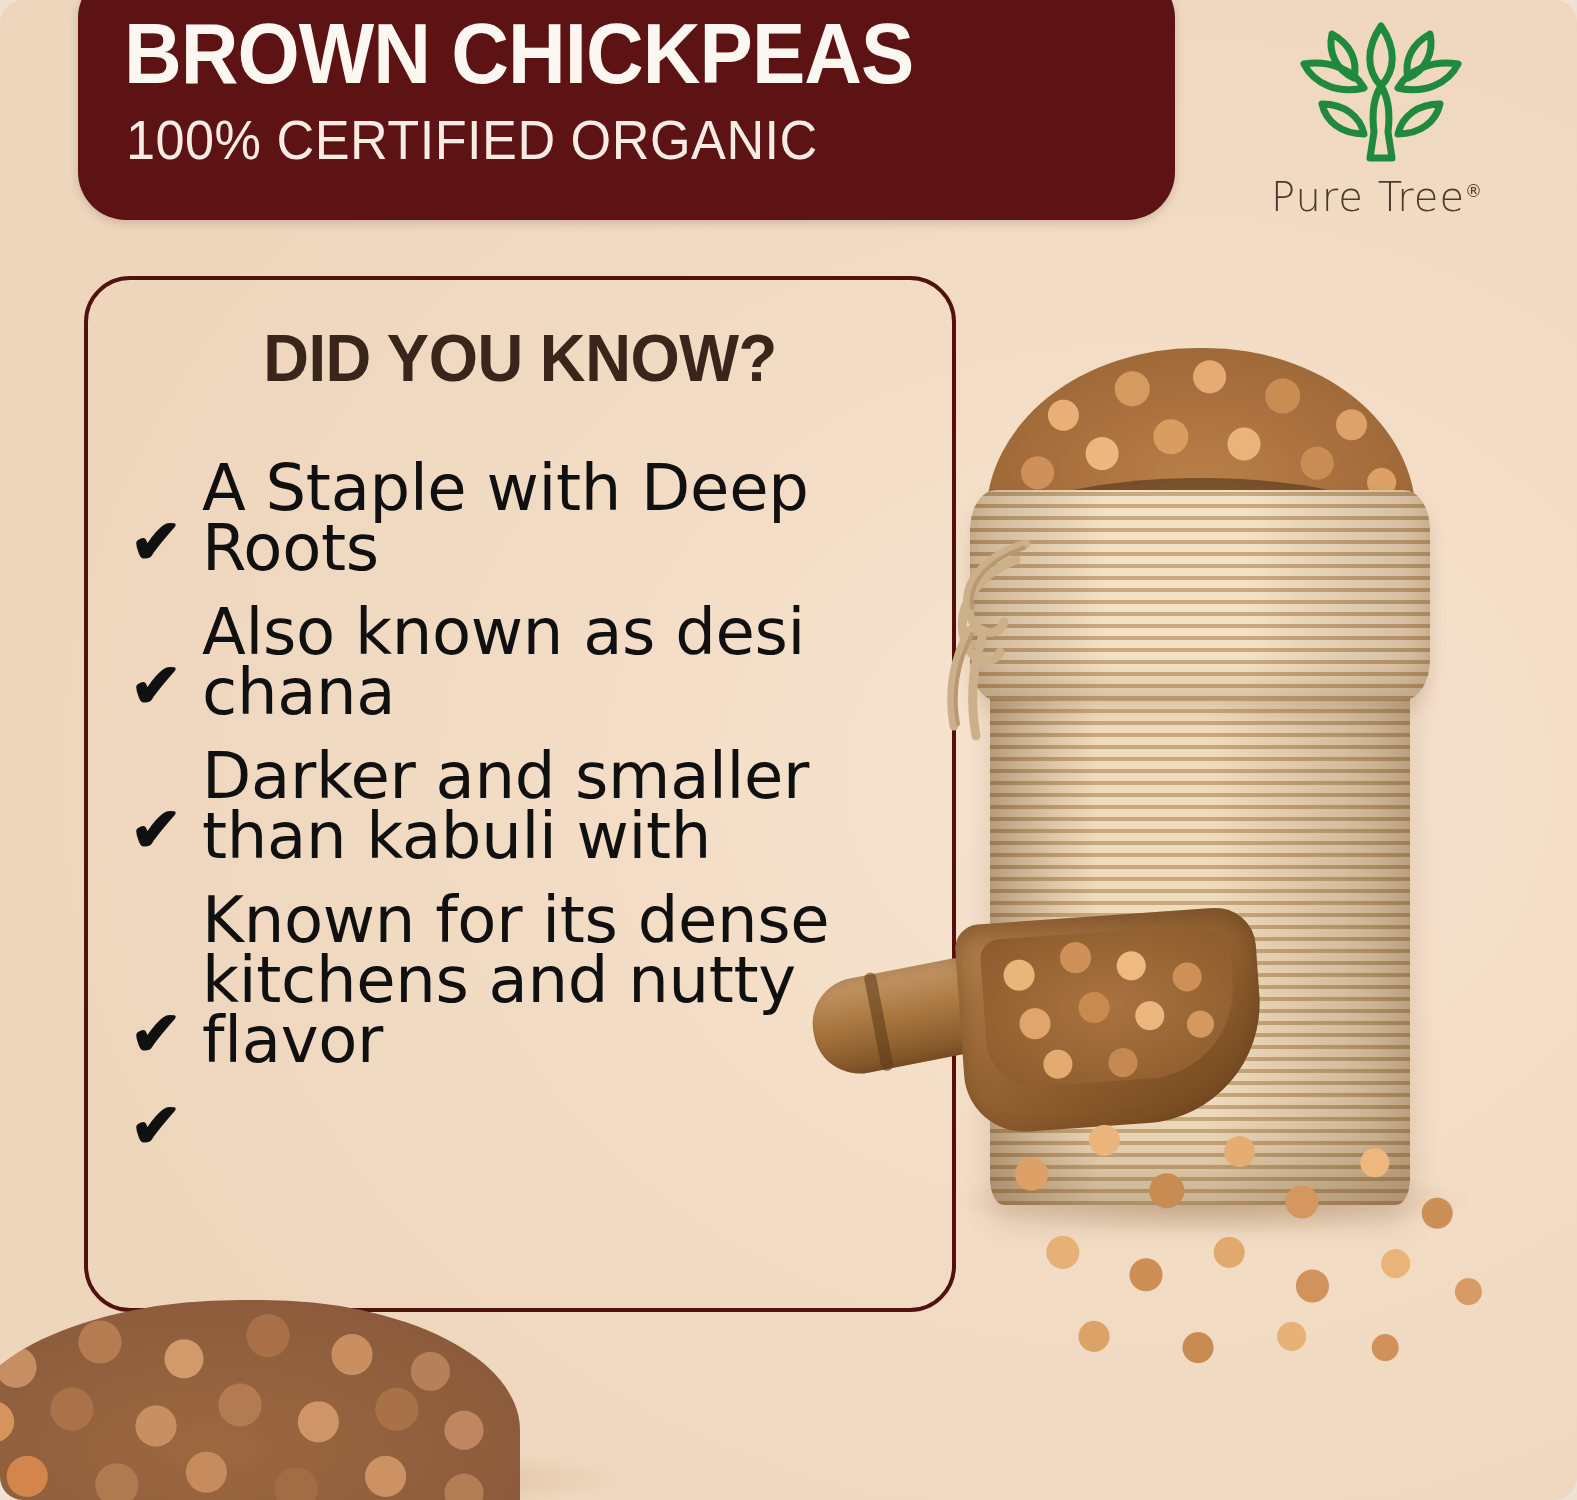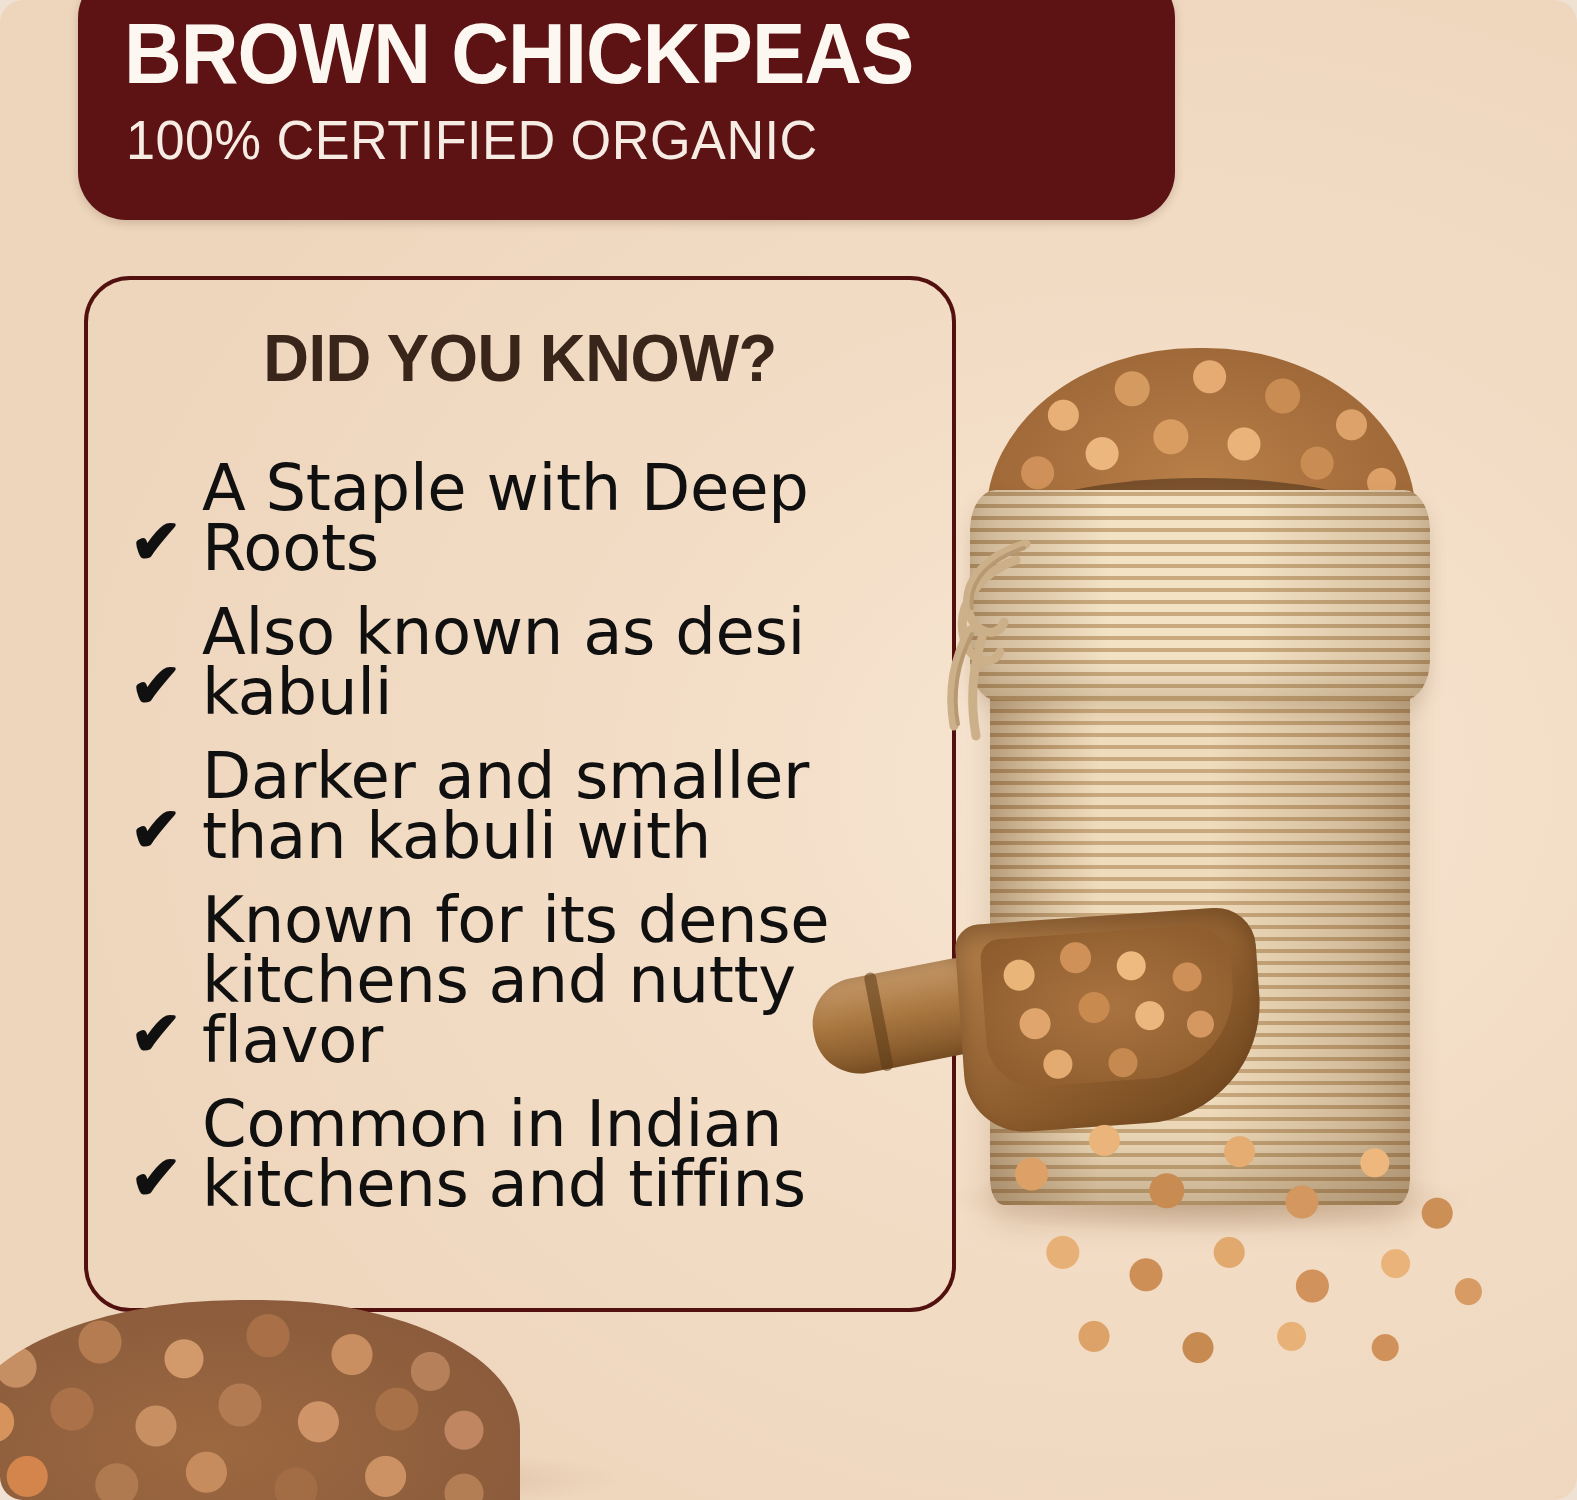--- a/index.html
+++ b/index.html
@@ -303,49 +303,65 @@
 </head>
 <body>
 
 <div id="page">
 
   <div id="header-banner">
     <div id="header-title">BROWN CHICKPEAS</div>
     <div id="header-subtitle">100% CERTIFIED ORGANIC</div>
   </div>
 
+  <div id="brand-logo">
+    <svg id="logo-mark" viewBox="0 0 210 165">
+      <g fill="none" stroke="#1f8a3d" stroke-width="7" stroke-linejoin="round" stroke-linecap="round">
+        <path d="M105 18 C 90 40, 90 62, 105 78 C 120 62, 120 40, 105 18 Z"></path>
+        <path d="M56 26 C 74 36, 82 52, 78 70 C 60 62, 52 44, 56 26 Z"></path>
+        <path d="M154 26 C 136 36, 128 52, 132 70 C 150 62, 158 44, 154 26 Z"></path>
+        <path d="M28 56 C 54 52, 78 62, 88 80 C 62 86, 38 76, 28 56 Z"></path>
+        <path d="M182 56 C 156 52, 132 62, 122 80 C 148 86, 172 76, 182 56 Z"></path>
+        <path d="M46 96 C 68 96, 84 108, 88 126 C 66 126, 50 114, 46 96 Z"></path>
+        <path d="M164 96 C 142 96, 126 108, 122 126 C 144 126, 160 114, 164 96 Z"></path>
+        <path d="M105 78 C 96 92, 96 108, 98 124 L 94 150 L 116 150 L 112 124 C 114 108, 114 92, 105 78 Z"></path>
+      </g>
+    </svg>
+    <div id="logo-wordmark">
+      <span>Pure Tree</span><span id="logo-reg">®</span>
+    </div>
+  </div>
 
   <div id="info-card">
     <div id="card-heading">DID YOU KNOW?</div>
 
     <div id="fact-list">
 
       <div class="fact-row">
         <div class="fact-check">✔</div>
         <div class="fact-text">A Staple with Deep Roots</div>
       </div>
 
       <div class="fact-row">
         <div class="fact-check">✔</div>
-        <div class="fact-text">Also known as desi kabuli</div>
+        <div class="fact-text">Also known as desi chana</div>
       </div>
 
       <div class="fact-row">
         <div class="fact-check">✔</div>
         <div class="fact-text">Darker and smaller than kabuli with</div>
       </div>
 
       <div class="fact-row">
         <div class="fact-check">✔</div>
         <div class="fact-text">Known for its dense kitchens and nutty flavor</div>
       </div>
 
       <div class="fact-row">
         <div class="fact-check">✔</div>
-        <div class="fact-text">Common in Indian kitchens and tiffins</div>
       </div>
 
     </div>
   </div>
 
   <div id="product-photo">
 
     <div class="sack-shadow"></div>
 
     <div class="sack-body"></div>

